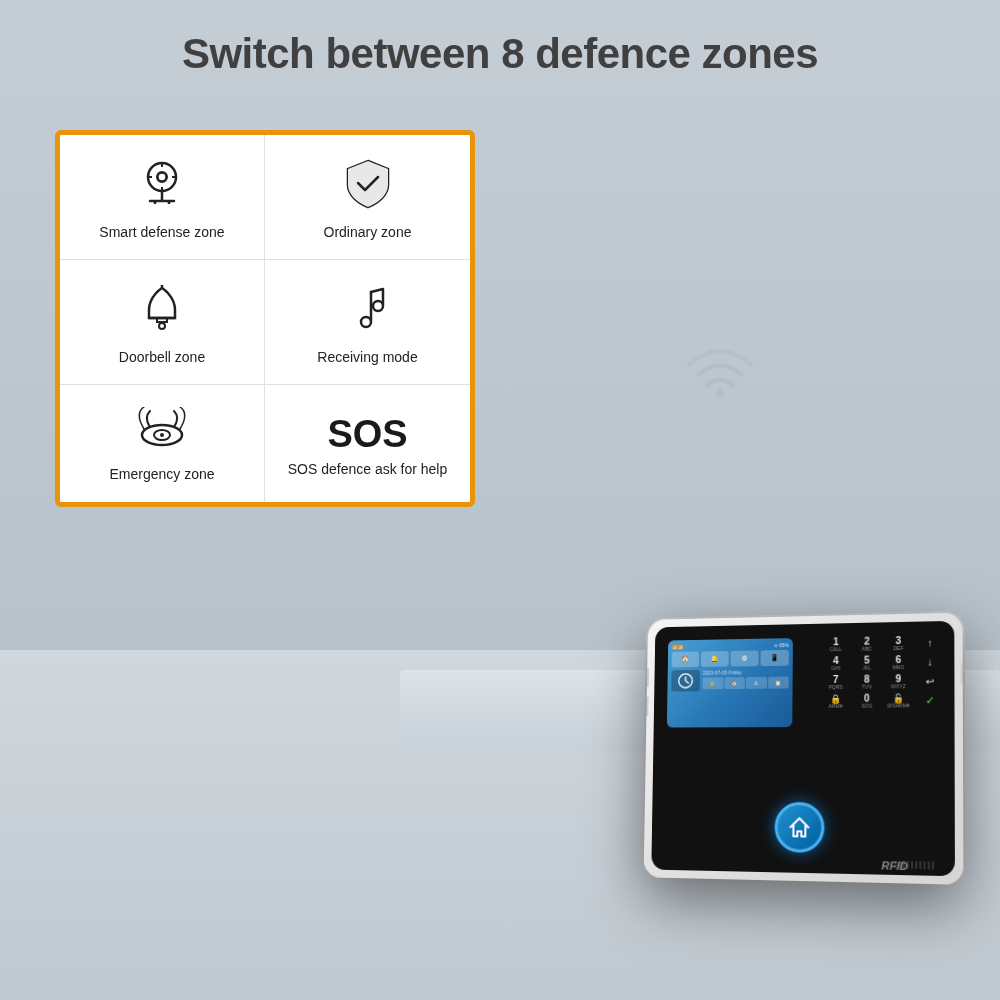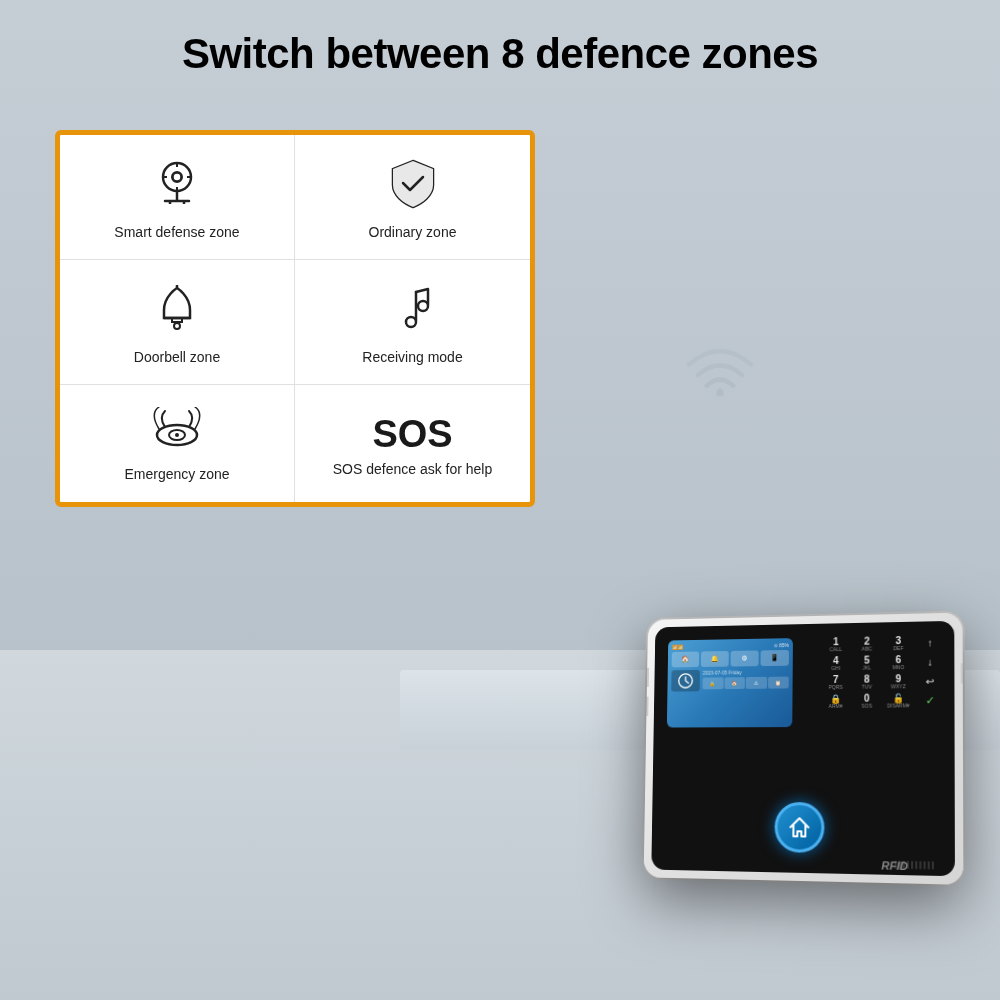--- a/index.html
+++ b/index.html
@@ -41,31 +41,31 @@
     }
 
     
     .title {
       position: absolute;
       top: 30px;
       left: 0; right: 0;
       text-align: center;
       font-size: 42px;
       font-weight: 900;
-      color: #000000;
+      color: #404040;
       letter-spacing: -0.5px;
       z-index: 10;
     }
 
     
     .info-card {
       position: absolute;
       top: 130px;
       left: 55px;
-      width: 480px;
+      width: 420px;
       background: white;
       border: 5px solid #e8940a;
       border-radius: 6px;
       z-index: 10;
       padding: 0;
     }
     .info-grid {
       display: grid;
       grid-template-columns: 1fr 1fr;
     }

